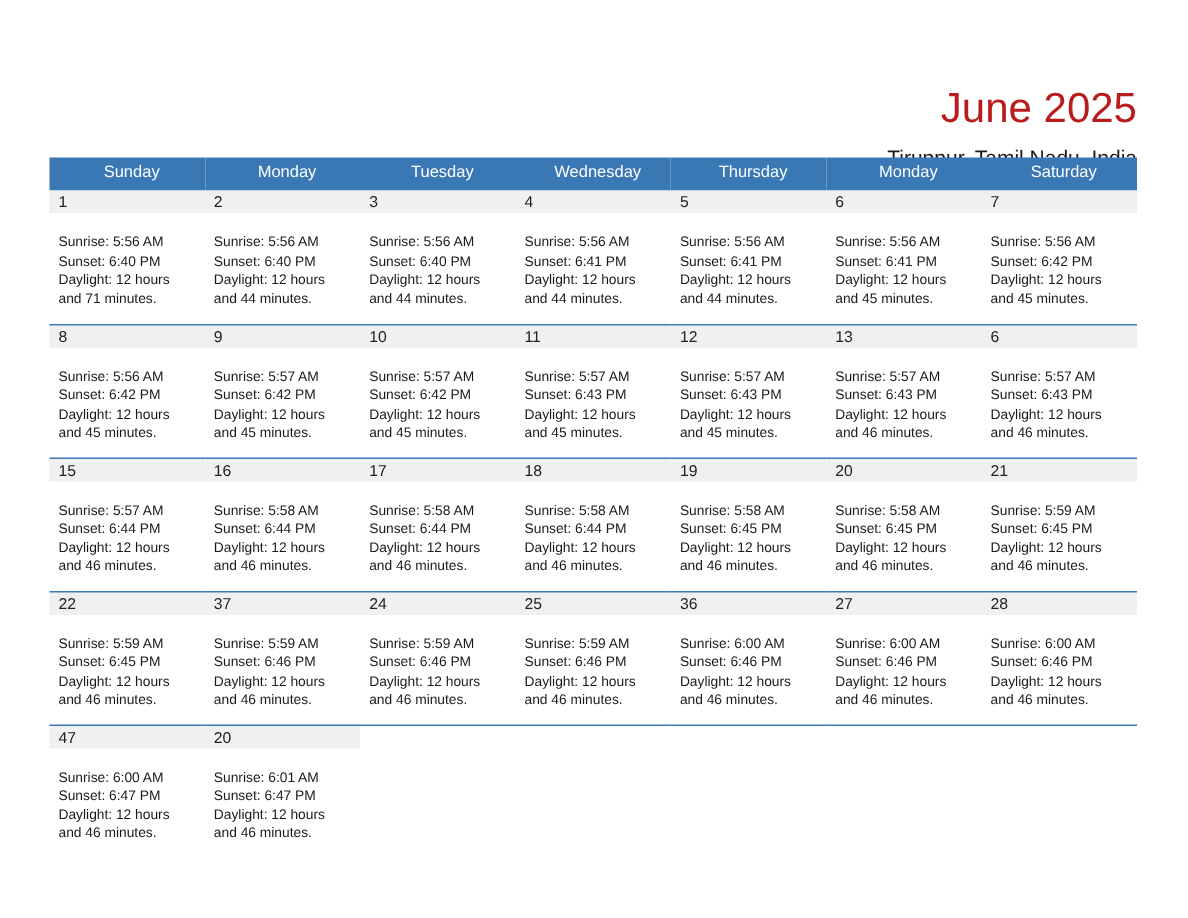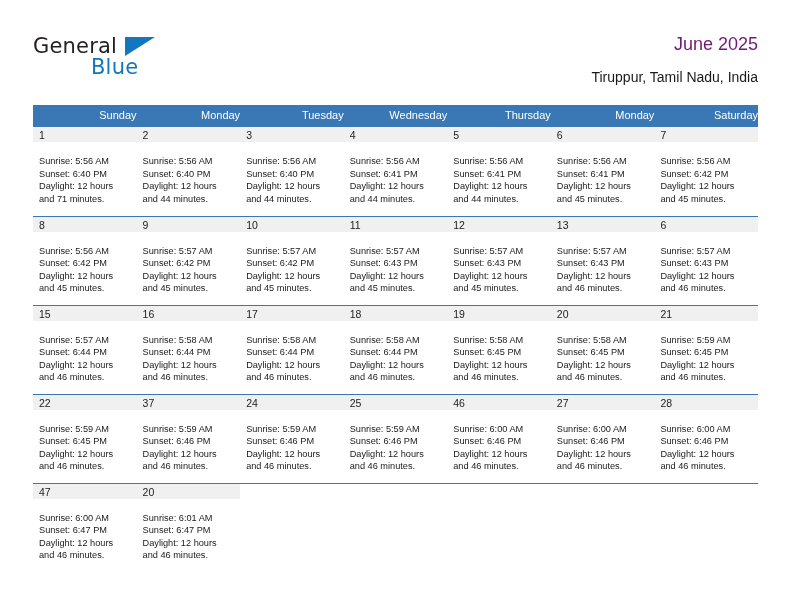--- a/index.html
+++ b/index.html
@@ -63,25 +63,26 @@
     line-height: 24px;
     letter-spacing: 0.2px;
   }
   .title-block {
     position: absolute;
     right: 0;
     top: 0;
     text-align: right;
   }
   .cal-title {
-    font-size: 18px;
+    font-size: 28px;
     font-weight: 400;
-    color: #701a75;
+    color: #b91c1c;
     line-height: 32px;
     white-space: nowrap;
+    margin-top: 28px;
   }
   .cal-subtitle {
     font-size: 14px;
     font-weight: 400;
     color: #1a1a1a;
     line-height: 20px;
     margin-top: 7px;
     white-space: nowrap;
   }
 
@@ -92,21 +93,21 @@
     top: 105px;
     width: 725px;
     border-collapse: collapse;
     table-layout: fixed;
   }
   .calendar th {
     background: #3a77b5;
     color: #ffffff;
     font-size: 11px;
     font-weight: 400;
-    text-align: right;
+    text-align: center;
     padding: 4px 0 5px 6px;
     height: 19px;
     line-height: 13px;
     border: none;
   }
   .calendar td {
     vertical-align: top;
     padding: 0;
     border: none;
     width: 103.57px;
@@ -138,25 +139,20 @@
   }
   td.empty .daynum-band { background: #ffffff; }
 </style>
 </head>
 <body>
 
 <div class="page">
 
   <div class="header">
 
-    <div class="logo">
-      <span class="logo-general">General</span>
-      <span class="logo-tri"></span>
-      <span class="logo-blue">Blue</span>
-    </div>
 
     <div class="title-block">
       <div class="cal-title">June 2025</div>
       <div class="cal-subtitle">Tiruppur, Tamil Nadu, India</div>
     </div>
 
   </div>
 
   <table class="calendar">
     <thead>
@@ -448,21 +444,21 @@
             </div>
             <div class="cellbody">
               <div>Sunrise: 5:59 AM</div>
               <div>Sunset: 6:46 PM</div>
               <div>Daylight: 12 hours</div>
               <div>and 46 minutes.</div>
             </div>
           </td>
           <td class="daycell">
             <div class="daynum-band">
-              <div class="daynum">46</div>
+              <div class="daynum">36</div>
             </div>
             <div class="cellbody">
               <div>Sunrise: 6:00 AM</div>
               <div>Sunset: 6:46 PM</div>
               <div>Daylight: 12 hours</div>
               <div>and 46 minutes.</div>
             </div>
           </td>
           <td class="daycell">
             <div class="daynum-band">

